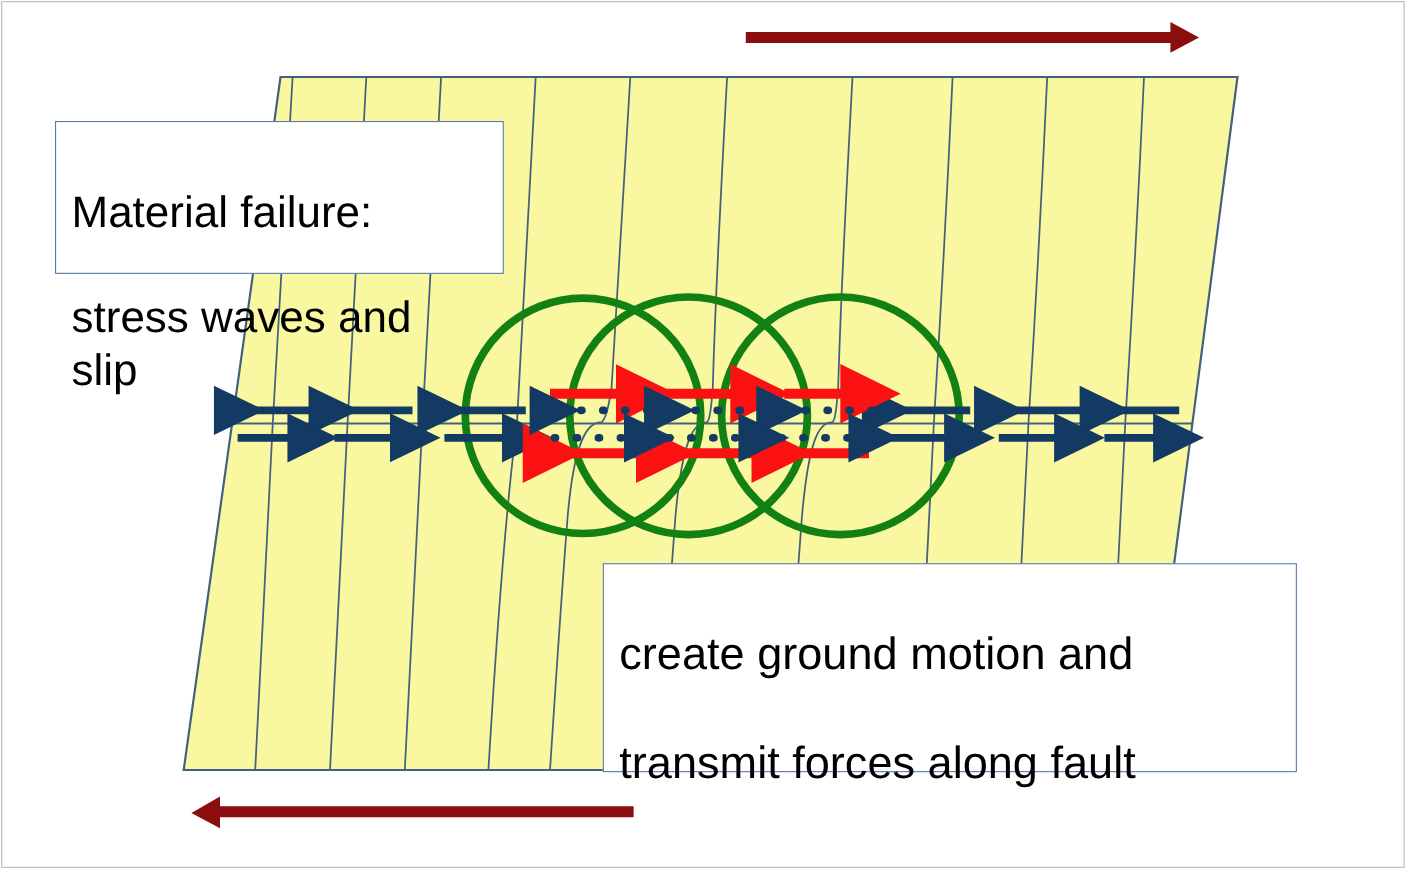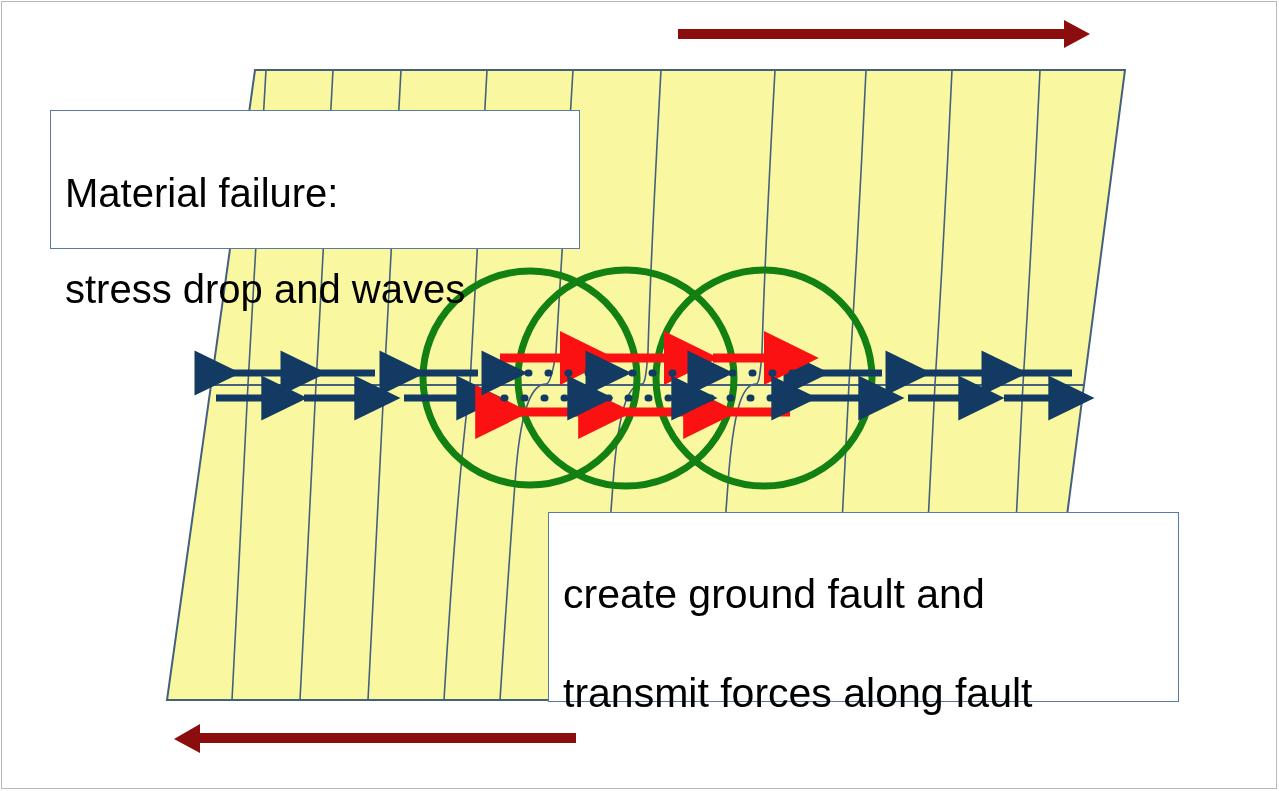--- a/index.html
+++ b/index.html
@@ -29,21 +29,21 @@
     box-sizing: border-box;
     padding: 10px 14px 12px 14px;
     font-family: "Liberation Sans", sans-serif;
     color: #000000;
     line-height: 1.20;
     white-space: pre-line;
   }
   #callout-failure {
     left: 50px;
     top: 110px;
-    width: 530px;
+    width: 408px;
     height: 139px;
     font-size: 40px;
   }
   #callout-radiation {
     left: 548px;
     top: 512px;
     width: 631px;
     height: 190px;
     font-size: 41px;
     padding-top: 8px;
@@ -157,22 +157,22 @@
         <path d="M678,29 L1064,29 L1064,20 L1090,34 L1064,48 L1064,39 L678,39 Z" fill="#8b0d0d"></path>
       </g>
       <g>
         <path d="M576,733 L200,733 L200,724 L174,739 L200,753 L200,743 L576,743 Z" fill="#8b0d0d"></path>
       </g>
     </g>
   </svg>
 
   <div class="callout" id="callout-failure">
     <span class="callout-line">Material failure:</span>
-    <span class="callout-line">stress drop and waves</span>
+    <span class="callout-line">stress waves and slip</span>
   </div>
 
   <div class="callout" id="callout-radiation">
-    <span class="callout-line">create ground fault and</span>
+    <span class="callout-line">create ground motion and</span>
     <span class="callout-line">transmit forces along fault</span>
   </div>
 
   <div id="border-frame"></div>
 </div>
 
 </body></html>

